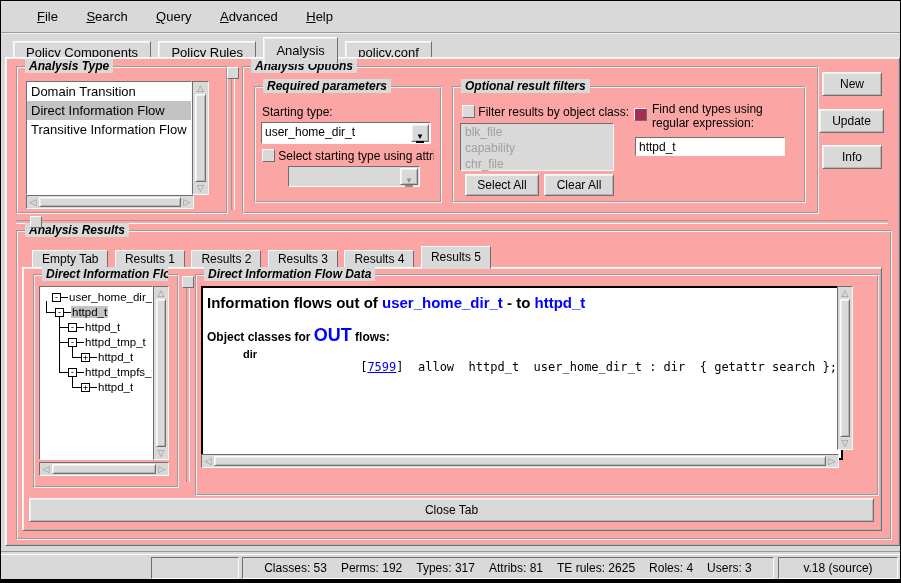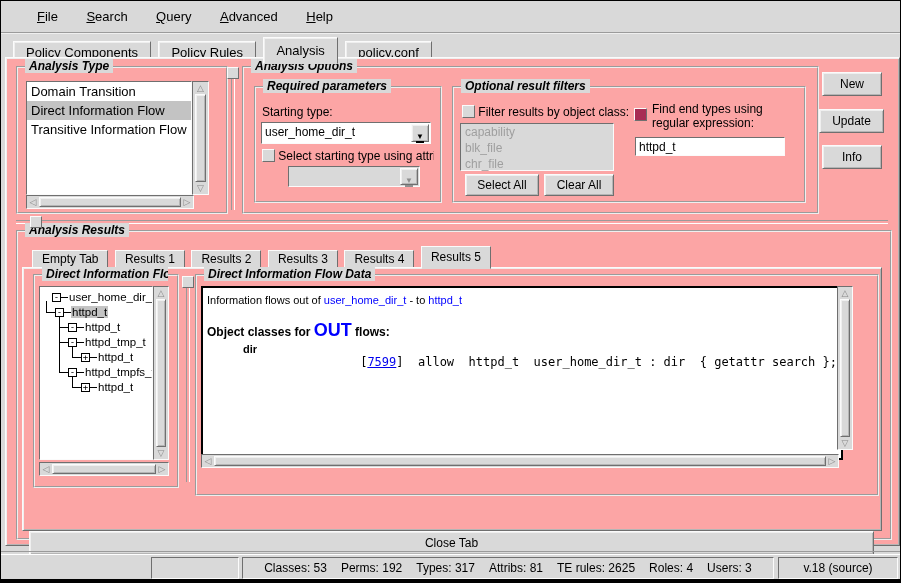--- a/index.html
+++ b/index.html
@@ -49,21 +49,21 @@
   .trow{height:15px;line-height:15px;white-space:nowrap;position:relative;}
   .exp{display:inline-block;width:9px;height:9px;box-sizing:border-box;border:1px solid #000;background:#fff;font-size:9px;line-height:7px;text-align:center;vertical-align:middle;font-family:"DejaVu Sans Mono",monospace;}
   .tick{display:inline-block;width:7px;height:1px;background:#000;vertical-align:middle;}
   .tlabel{padding:0 1px;vertical-align:middle;}
   .tlabel.sel{background:#c3c3c3;}
   .d0{padding-left:12px;} .d1{padding-left:15px;} .d2{padding-left:28px;} .d3{padding-left:41px;}
   .vline{position:absolute;width:1px;background:#000;}
   .hline{position:absolute;height:1px;background:#000;}
   
   .databox{position:absolute;background:#fff;border:2px solid #000;overflow:hidden;padding:6px 4px;}
-  .d-heading{font-size:11px;font-weight:normal;margin:0 0 14px 0;}
+  .d-heading{font-size:15px;font-weight:bold;margin:0 0 14px 0;}
   .d-blue{color:#0000ff;}
   .d-sub{font-size:12px;font-weight:bold;margin:0 0 2px 0;}
   .d-out{font-size:18px;color:#0000ff;font-weight:bold;}
   .d-class{font-size:11px;font-weight:bold;margin-left:36px;}
   .d-rule{font-family:"DejaVu Sans Mono",monospace;font-size:12px;margin-left:52px;white-space:pre;text-align:right;}
   .d-link{color:#0000ee;text-decoration:underline;}
   .statusbox{position:absolute;height:20px;border:1px solid;border-color:#6f6f6f #fbfbfb #fbfbfb #6f6f6f;font-size:12px;text-align:center;line-height:20px;white-space:nowrap;}
   .stat-seg{padding:0 7px;}
   .bottombar{position:absolute;left:0;bottom:0;width:100%;height:3px;background:#000;}
 </style>
@@ -131,22 +131,22 @@
       </div>
 
       <div class="lf" style="left:208px;top:18px;width:350px;height:113px;">
         <span class="lf-title">Optional result filters</span>
 
         <div style="position:absolute;left:8px;top:16px;font-size:12px;white-space:nowrap;">
           <span class="cb-box"></span>
           <span style="vertical-align:middle;">Filter results by object class:</span>
         </div>
         <div class="listbox sunken" style="left:6px;top:35px;width:152px;height:46px;background:#d9d9d9;font-size:12px;">
+          <div class="lbi dis" style="line-height:14px;">blk_file</div>
           <div class="lbi dis" style="line-height:14px;">capability</div>
-          <div class="lbi dis" style="line-height:14px;">blk_file</div>
           <div class="lbi dis" style="line-height:14px;">chr_file</div>
         </div>
         <div class="btn raised" style="left:11px;top:86px;width:72px;height:20px;line-height:20px;">Select All</div>
         <div class="btn raised" style="left:90px;top:86px;width:68px;height:20px;line-height:20px;">Clear All</div>
 
         <div style="position:absolute;left:180px;top:14px;width:152px;font-size:12px;">
           <span class="cb-box checked" style="float:left;margin-top:6px;"></span>
           <span style="display:block;margin-left:18px;line-height:14px;">Find end types using regular expression:</span>
         </div>
         <input class="entry" style="left: 181px; top: 49px; width: 142px; height: 17px;" readonly="" value="httpd_t">
@@ -225,21 +225,21 @@
             <div class="thumb raised"></div>
             <div class="ar" style="position:absolute;bottom:0;left:0;right:0;">▽</div>
           </div>
           <div class="sb sbh sunken" style="left:4px;top:178px;width:636px;height:12px;">
             <span class="ar arl">◁</span>
             <span class="thumb raised"></span>
             <span class="ar arr">▷</span>
           </div>
         </div>
 
-        <div class="btn raised" style="left:6px;top:230px;width:843px;height:22px;line-height:22px;margin-top:33px;">Close Tab</div>
+        <div class="btn raised" style="left:6px;top:230px;width:843px;height:22px;line-height:22px;">Close Tab</div>
       </div>
     </div>
   </div>
 
   <div style="position:absolute;left:0;top:550px;width:100%;height:2px;border-top:1px solid #9a9a9a;border-bottom:1px solid #fff;"></div>
   <div class="statusbox" style="left:150px;top:556px;width:86px;"></div>
   <div class="statusbox" style="left:241px;top:556px;width:530px;">
     <span class="stat-seg">Classes: 53</span><span class="stat-seg">Perms: 192</span><span class="stat-seg">Types: 317</span><span class="stat-seg">Attribs: 81</span><span class="stat-seg">TE rules: 2625</span><span class="stat-seg">Roles: 4</span><span class="stat-seg">Users: 3</span>
   </div>
   <div class="statusbox" style="left:777px;top:556px;width:118px;">v.18 (source)</div>

